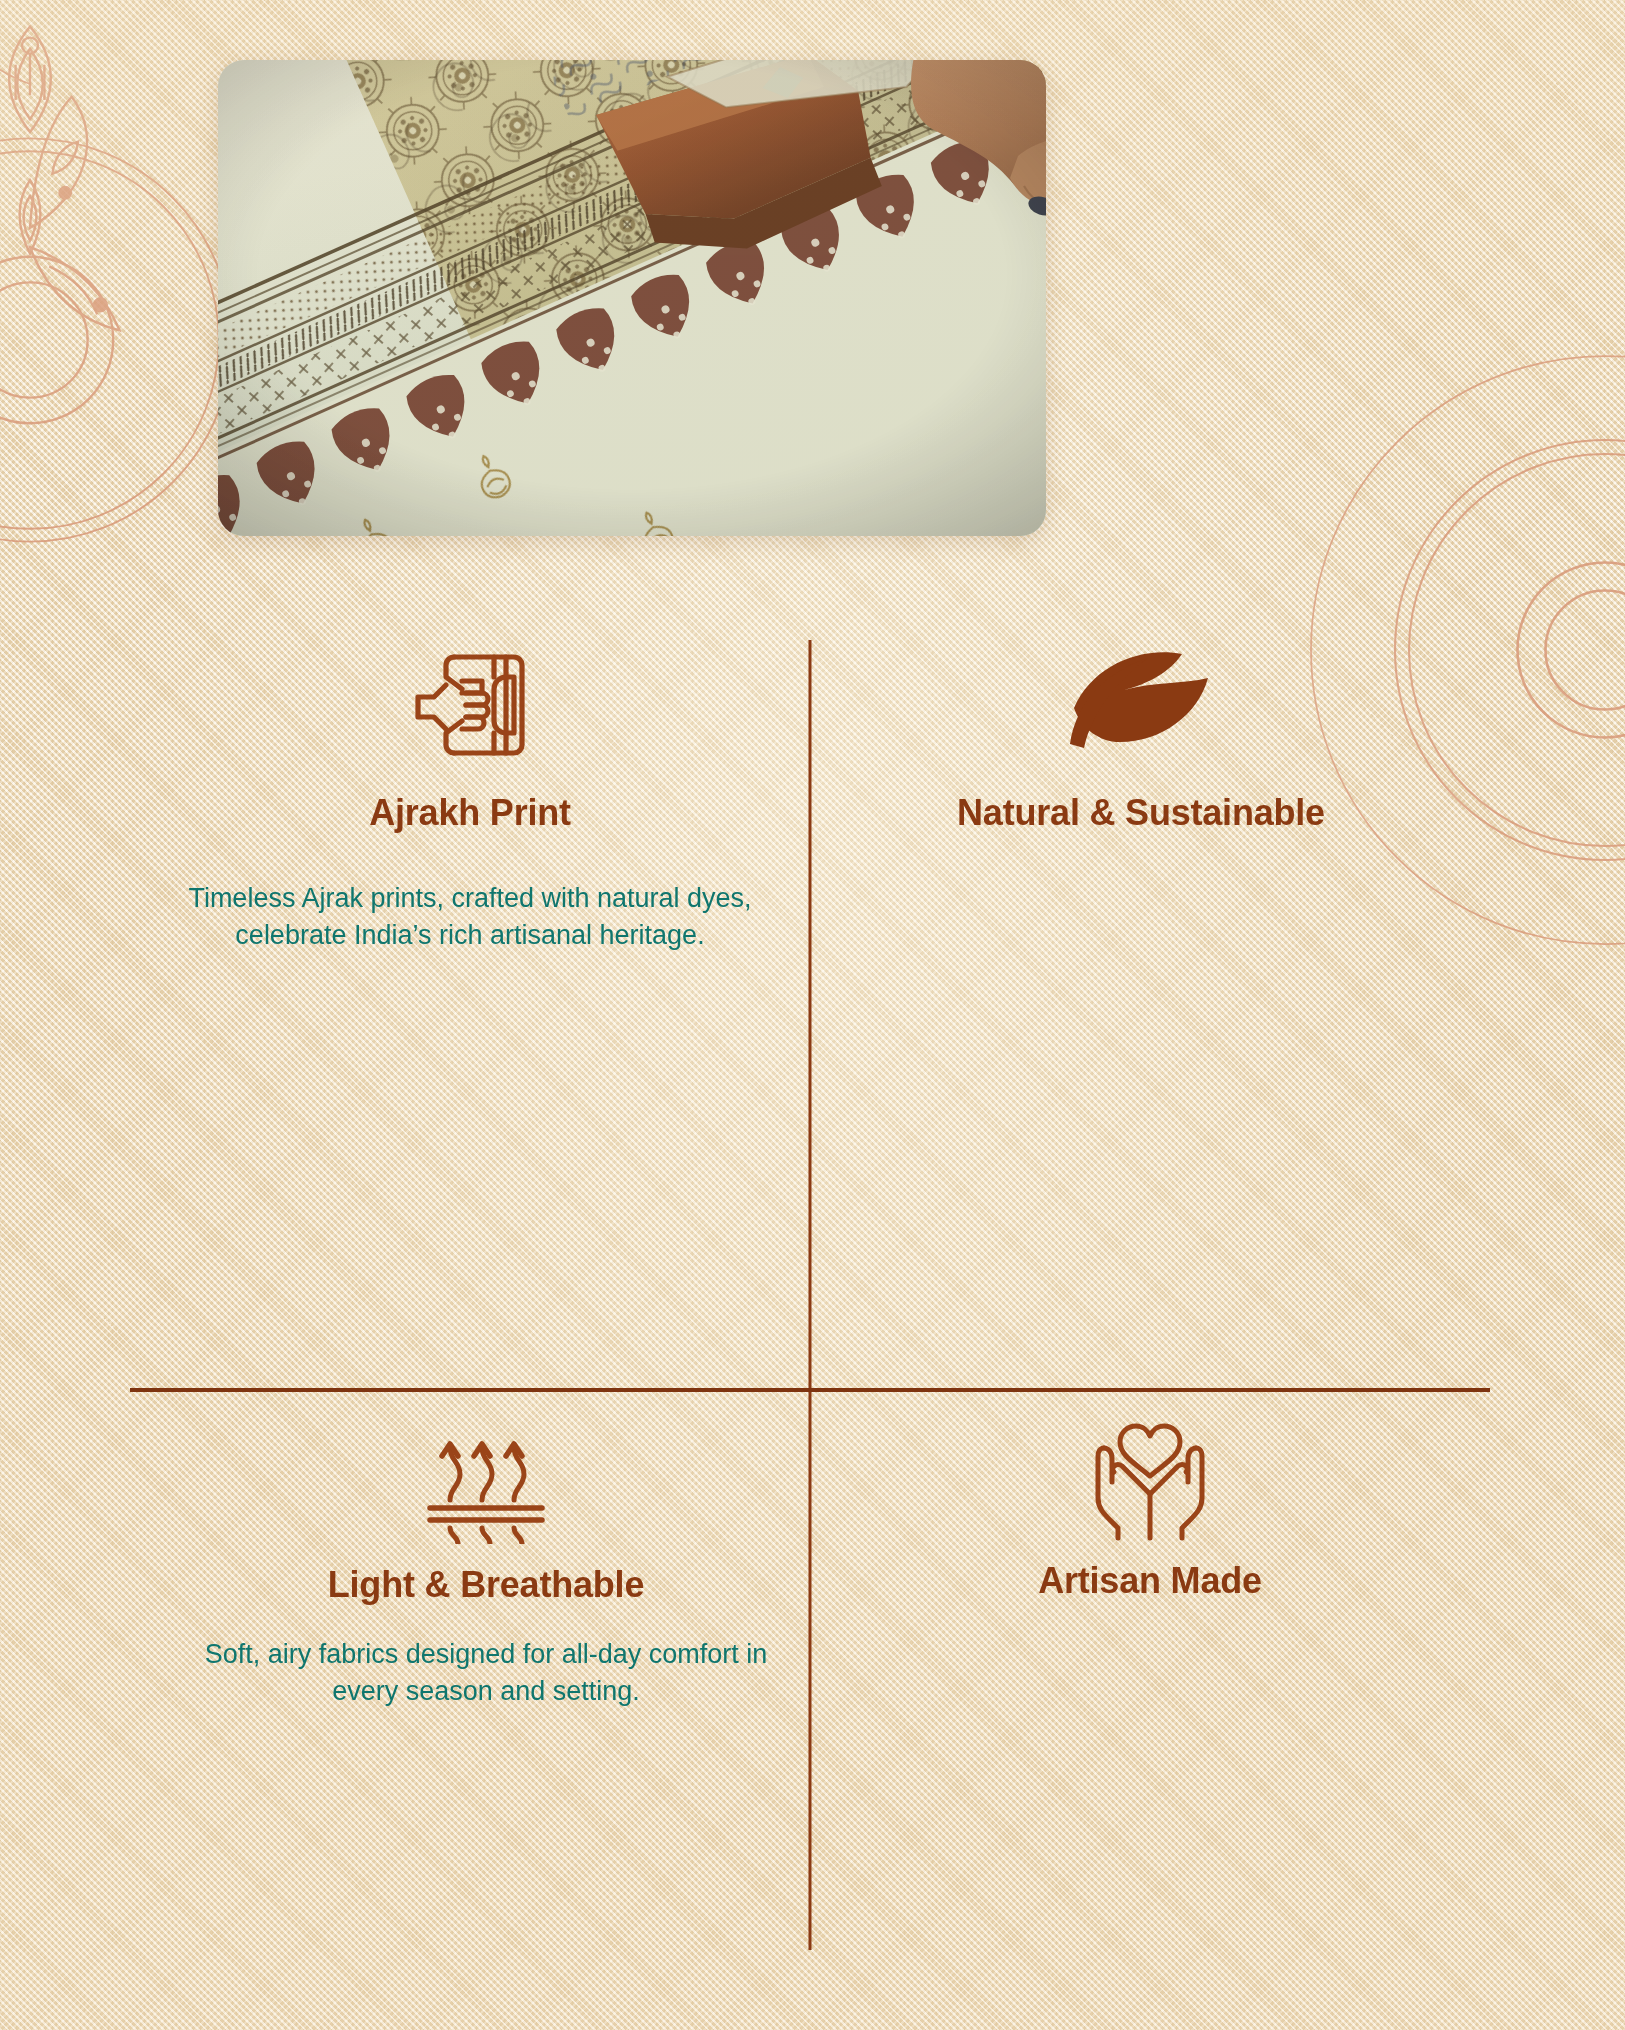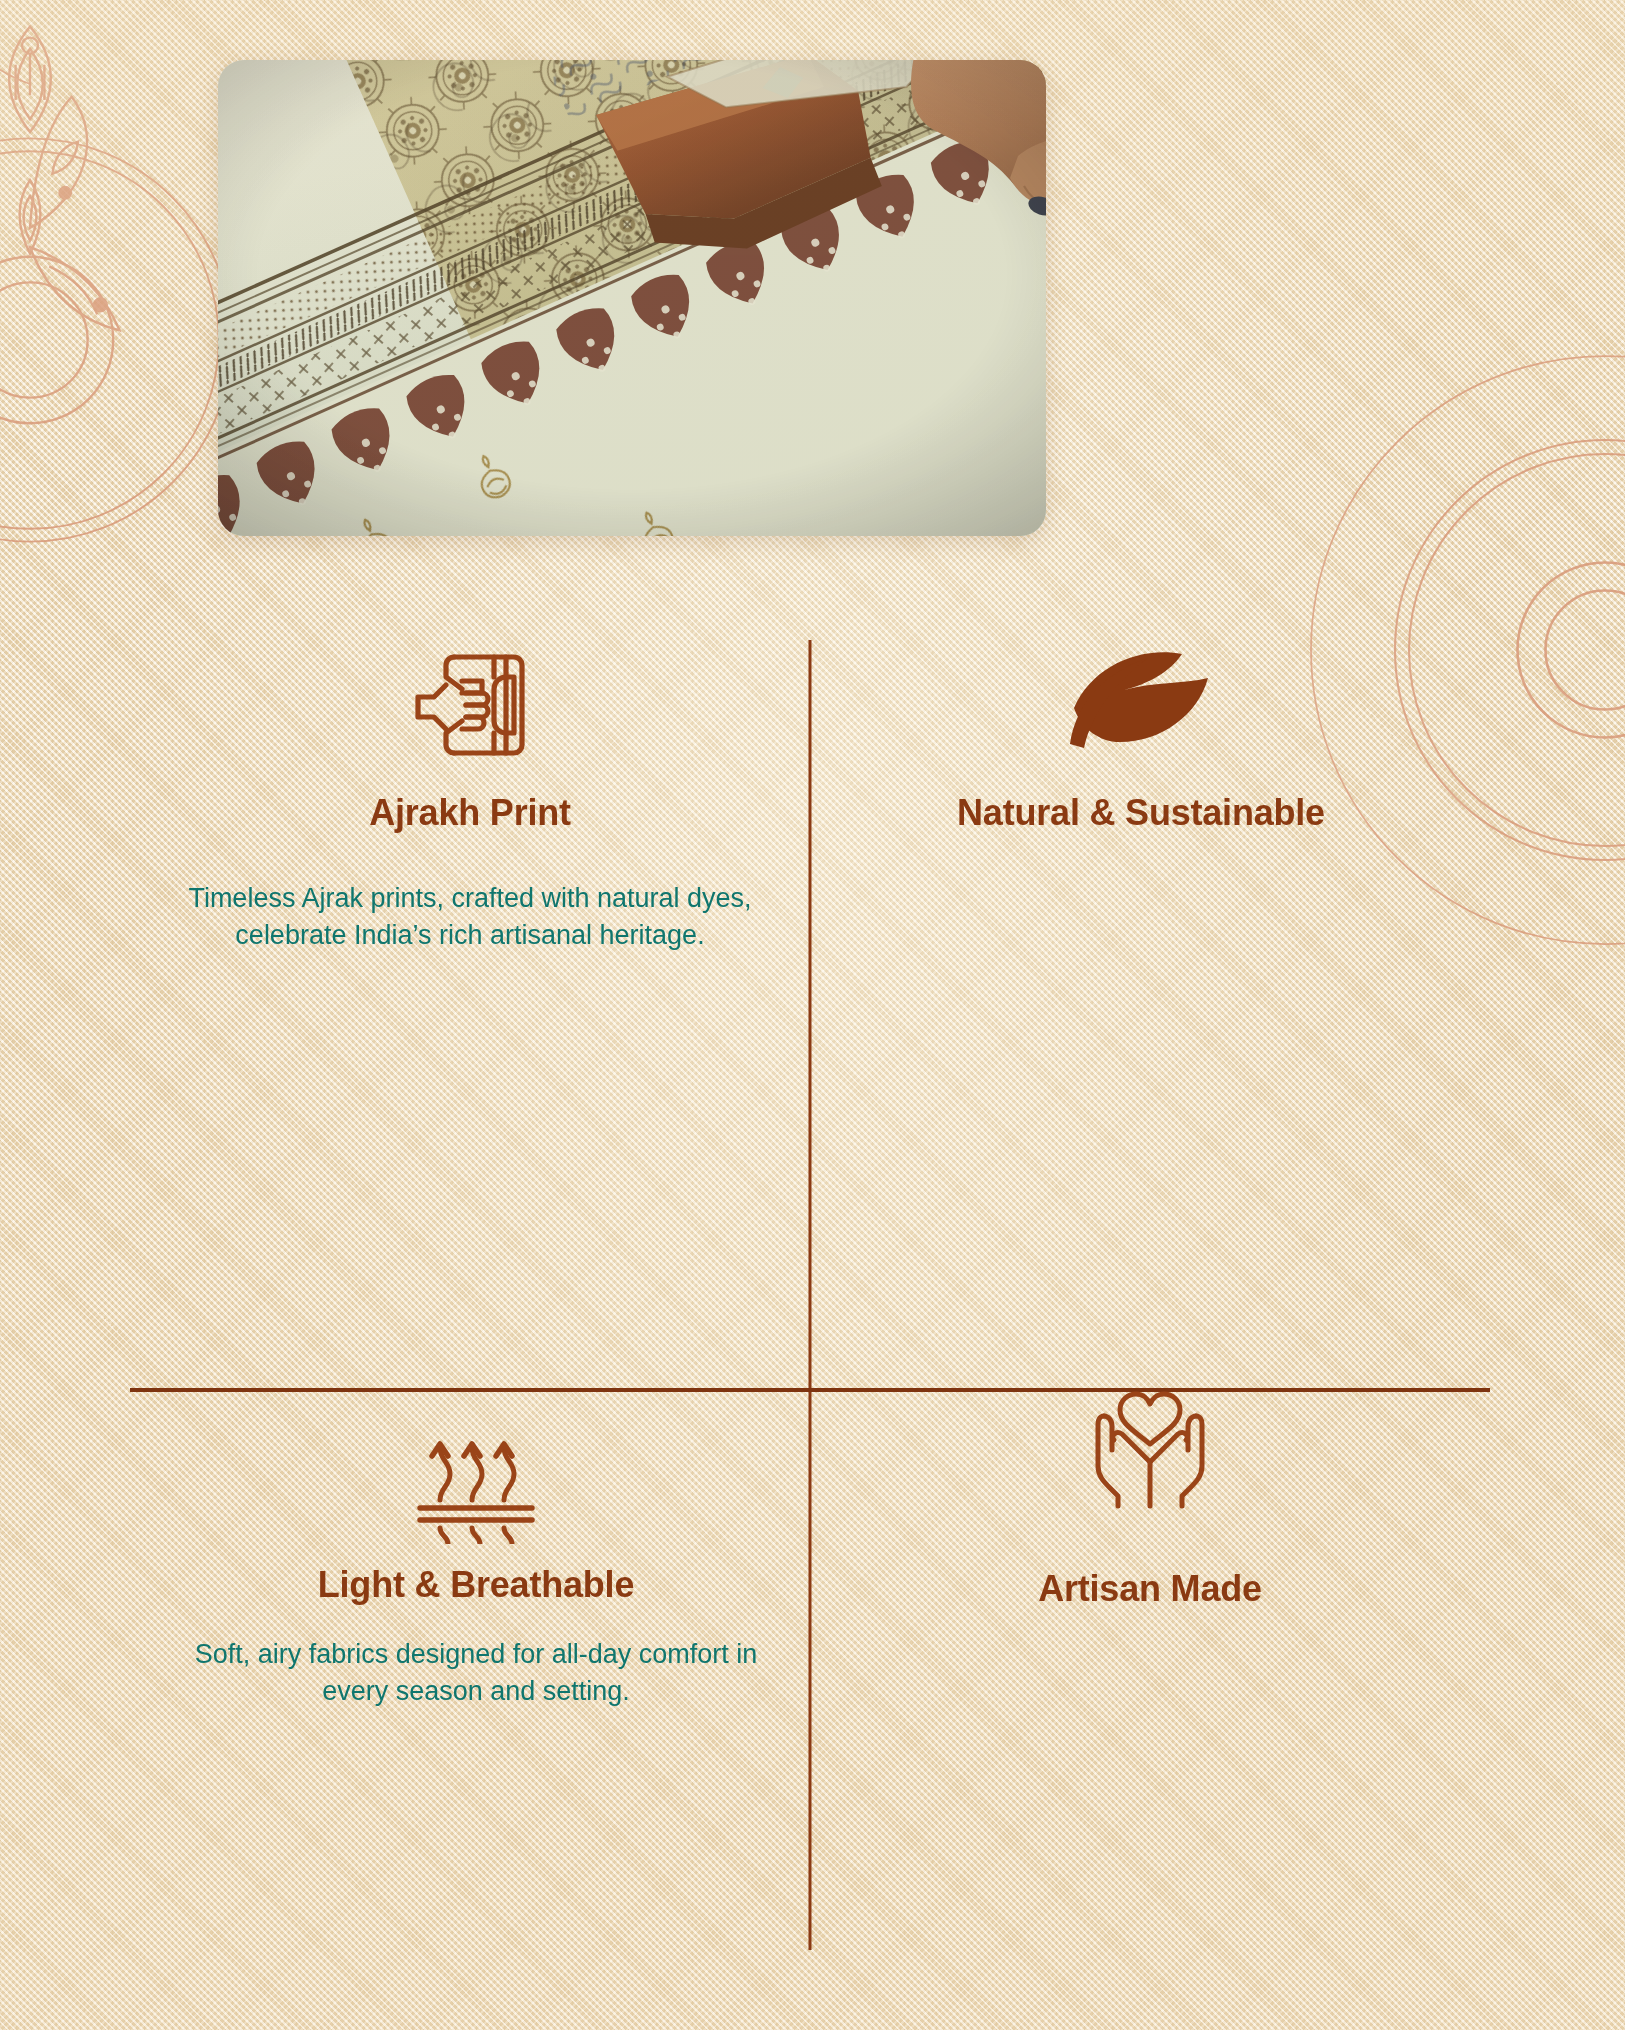--- a/index.html
+++ b/index.html
@@ -70,22 +70,22 @@
     background:#7e3410;
   }
 
   .cell{
     position:absolute; width:50%;
     display:flex; flex-direction:column; align-items:center;
     padding:0 46px;
   }
   #cell-ajrakh      { left:0;    top:0;     }
   #cell-natural     { left:50%;  top:0;padding-left:28px;     }
-  #cell-breathable  { left:6px;    top:780px; }
-  #cell-artisan     { left:50%;  top:744px;gap:40px; }
+  #cell-breathable  { left:16px;    top:780px; }
+  #cell-artisan     { left:50%;  top:776px; }
 
   .cell-icon{
     height:130px;
     display:flex; align-items:center; justify-content:center;
     margin-bottom:22px;
   }
   .cell-title{
     font-size:36px;
     font-weight:bold;
     color:#8a3a12;

